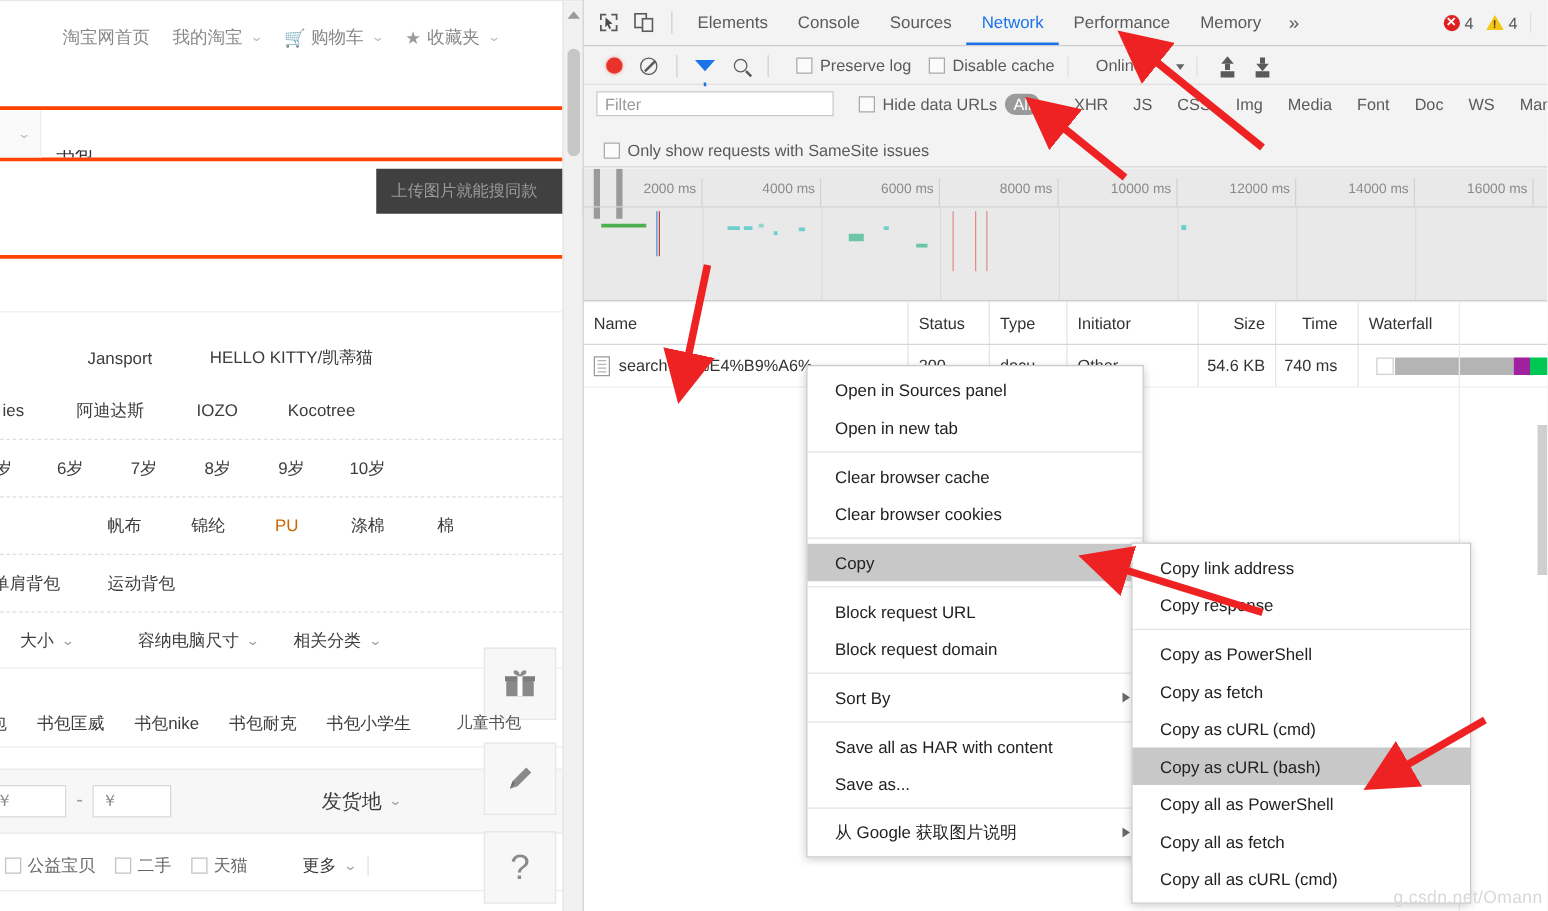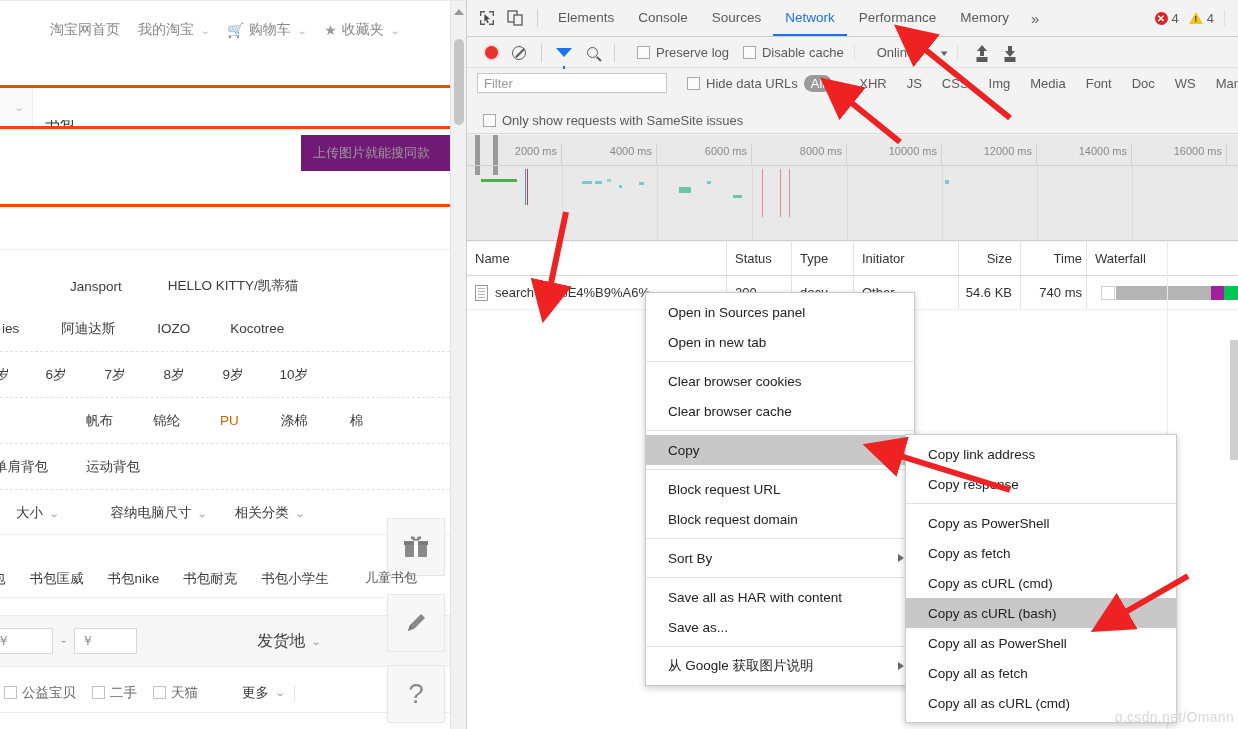--- a/index.html
+++ b/index.html
@@ -99,21 +99,21 @@
     padding-left: 12px;
     font-family: Liberation Serif, serif;
     background: transparent;
     margin-top: 32px;
   }
   .tb-tooltip {
     position: absolute;
     left: 301px; top: 134px;
     height: 36px;
     padding: 0 10px 0 12px;
-    background: #701a75;
+    background: #404040;
     color: #9a9a9a;
     font-size: 13px;
     display: flex;
     align-items: center;
     white-space: nowrap;
     width: 165px;
     box-sizing: border-box;
     overflow: hidden;
   }
   .tb-rule {
@@ -616,21 +616,21 @@
     font-size: 13px;
     color: #333;
     border-bottom: 1px solid #f0f0f0;
     box-sizing: border-box;
   }
   .c-name { width: 260px; }
   .c-status { width: 65px; }
   .c-type { width: 62px; }
   .c-init { width: 105px; }
   .c-size { width: 62px; justify-content: flex-end; padding-right: 8px; }
-  .c-time { width: 66px; justify-content: flex-end; padding-right: 4px; }
+  .c-time { width: 66px; justify-content: flex-end; padding-right: 16px; }
   .c-water { flex: 1; border-right: none !important; }
   .doc-ico {
     width: 11px; height: 14px;
     border: 1px solid #9a9a9a;
     background: #fff;
     margin-right: 7px;
     flex: none;
     position: relative;
   }
   .doc-ico::after {
@@ -1055,22 +1055,22 @@
     </div>
 
     <div style="position:absolute; right:0; top:340px; width:8px; height:120px; background:#cfcfcf;"></div>
 
   </div>
 
   <div class="ctx" id="ctx-main">
     <div class="ctx-item">Open in Sources panel</div>
     <div class="ctx-item">Open in new tab</div>
     <div class="ctx-sep"></div>
+    <div class="ctx-item">Clear browser cache</div>
     <div class="ctx-item">Clear browser cookies</div>
-    <div class="ctx-item">Clear browser cache</div>
     <div class="ctx-sep"></div>
     <div class="ctx-item highlight">
       <span>Copy</span>
       <span class="ctx-arrow"></span>
     </div>
     <div class="ctx-sep"></div>
     <div class="ctx-item">Block request URL</div>
     <div class="ctx-item">Block request domain</div>
     <div class="ctx-sep"></div>
     <div class="ctx-item">

